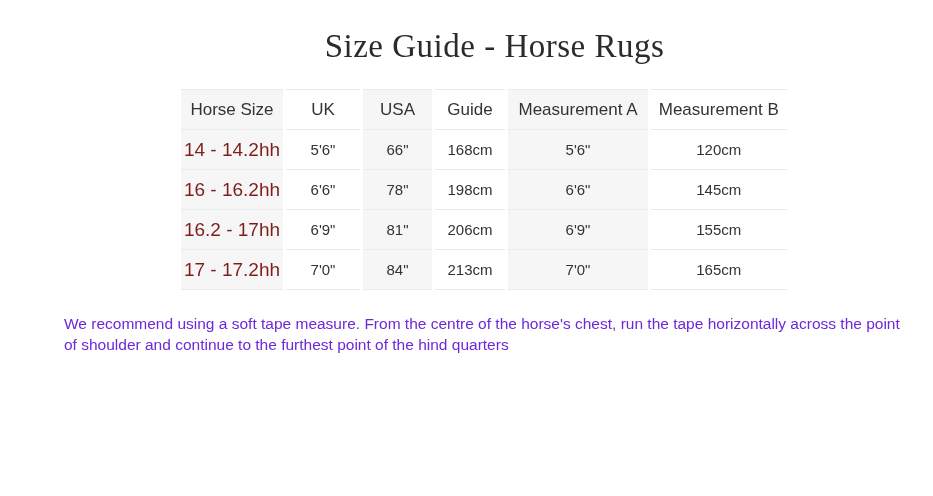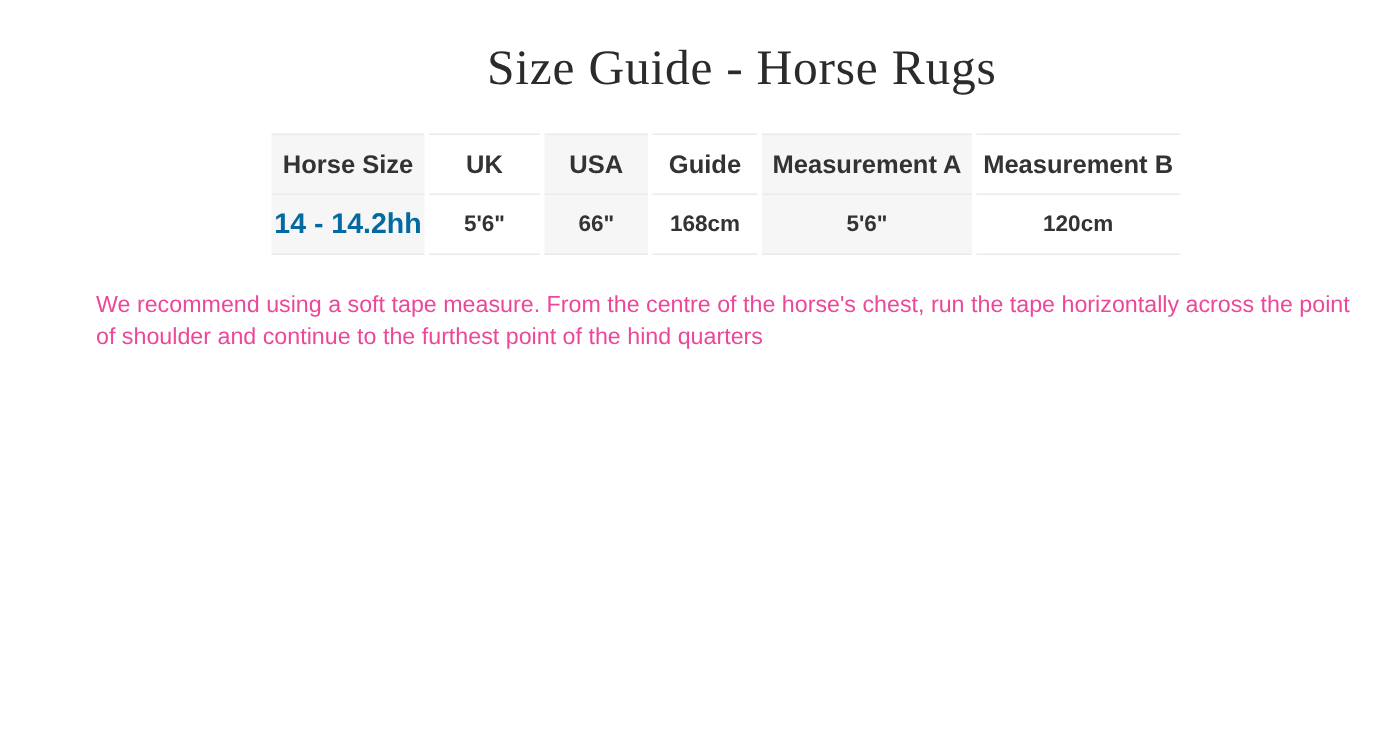--- a/index.html
+++ b/index.html
@@ -27,47 +27,47 @@
     border-collapse: collapse;
     table-layout: fixed;
     width: 607px;
   }
   .size-table th,
   .size-table td {
     height: 40px;
     padding: 0;
     text-align: center;
     vertical-align: middle;
-    font-weight: 700;
+    font-weight: 400;
     font-size: 15px;
     color: #333333;
     border-bottom: 1px solid #eaeaea;
     white-space: nowrap;
   }
   .size-table thead th {
     border-top: 1px solid #eaeaea;
     font-size: 17px;
   }
   
   .size-table th:nth-child(odd),
   .size-table td:nth-child(odd) {
     background: #f6f6f6;
     border-left: 3px solid #ffffff;
     border-right: 3px solid #ffffff;
   }
   .size-table td:first-child {
     font-size: 19px;
-    color: #0369a1;
+    color: #7f1d1d;
   }
   .measurement-note {
     margin: 23px 0 0 64px;
     width: 845px;
     font-size: 15.5px;
     line-height: 21px;
-    color: #ec4899;
+    color: #6d28d9;
   }
 </style>
 </head>
 <body>
 
 <h1 class="page-title">Size Guide - Horse Rugs</h1>
 
 <table class="size-table">
   <colgroup>
     <col style="width:105px">
@@ -89,16 +89,40 @@
   </thead>
   <tbody>
       <tr>
         <td>14 - 14.2hh</td>
         <td>5'6"</td>
         <td>66"</td>
         <td>168cm</td>
         <td>5'6"</td>
         <td>120cm</td>
       </tr>
+      <tr>
+        <td>16 - 16.2hh</td>
+        <td>6'6"</td>
+        <td>78"</td>
+        <td>198cm</td>
+        <td>6'6"</td>
+        <td>145cm</td>
+      </tr>
+      <tr>
+        <td>16.2 - 17hh</td>
+        <td>6'9"</td>
+        <td>81"</td>
+        <td>206cm</td>
+        <td>6'9"</td>
+        <td>155cm</td>
+      </tr>
+      <tr>
+        <td>17 - 17.2hh</td>
+        <td>7'0"</td>
+        <td>84"</td>
+        <td>213cm</td>
+        <td>7'0"</td>
+        <td>165cm</td>
+      </tr>
     </tbody>
 </table>
 
 <p class="measurement-note">We recommend using a soft tape measure. From the centre of the horse's chest, run the tape horizontally across the point of shoulder and continue to the furthest point of the hind quarters</p>
 
 </body></html>

